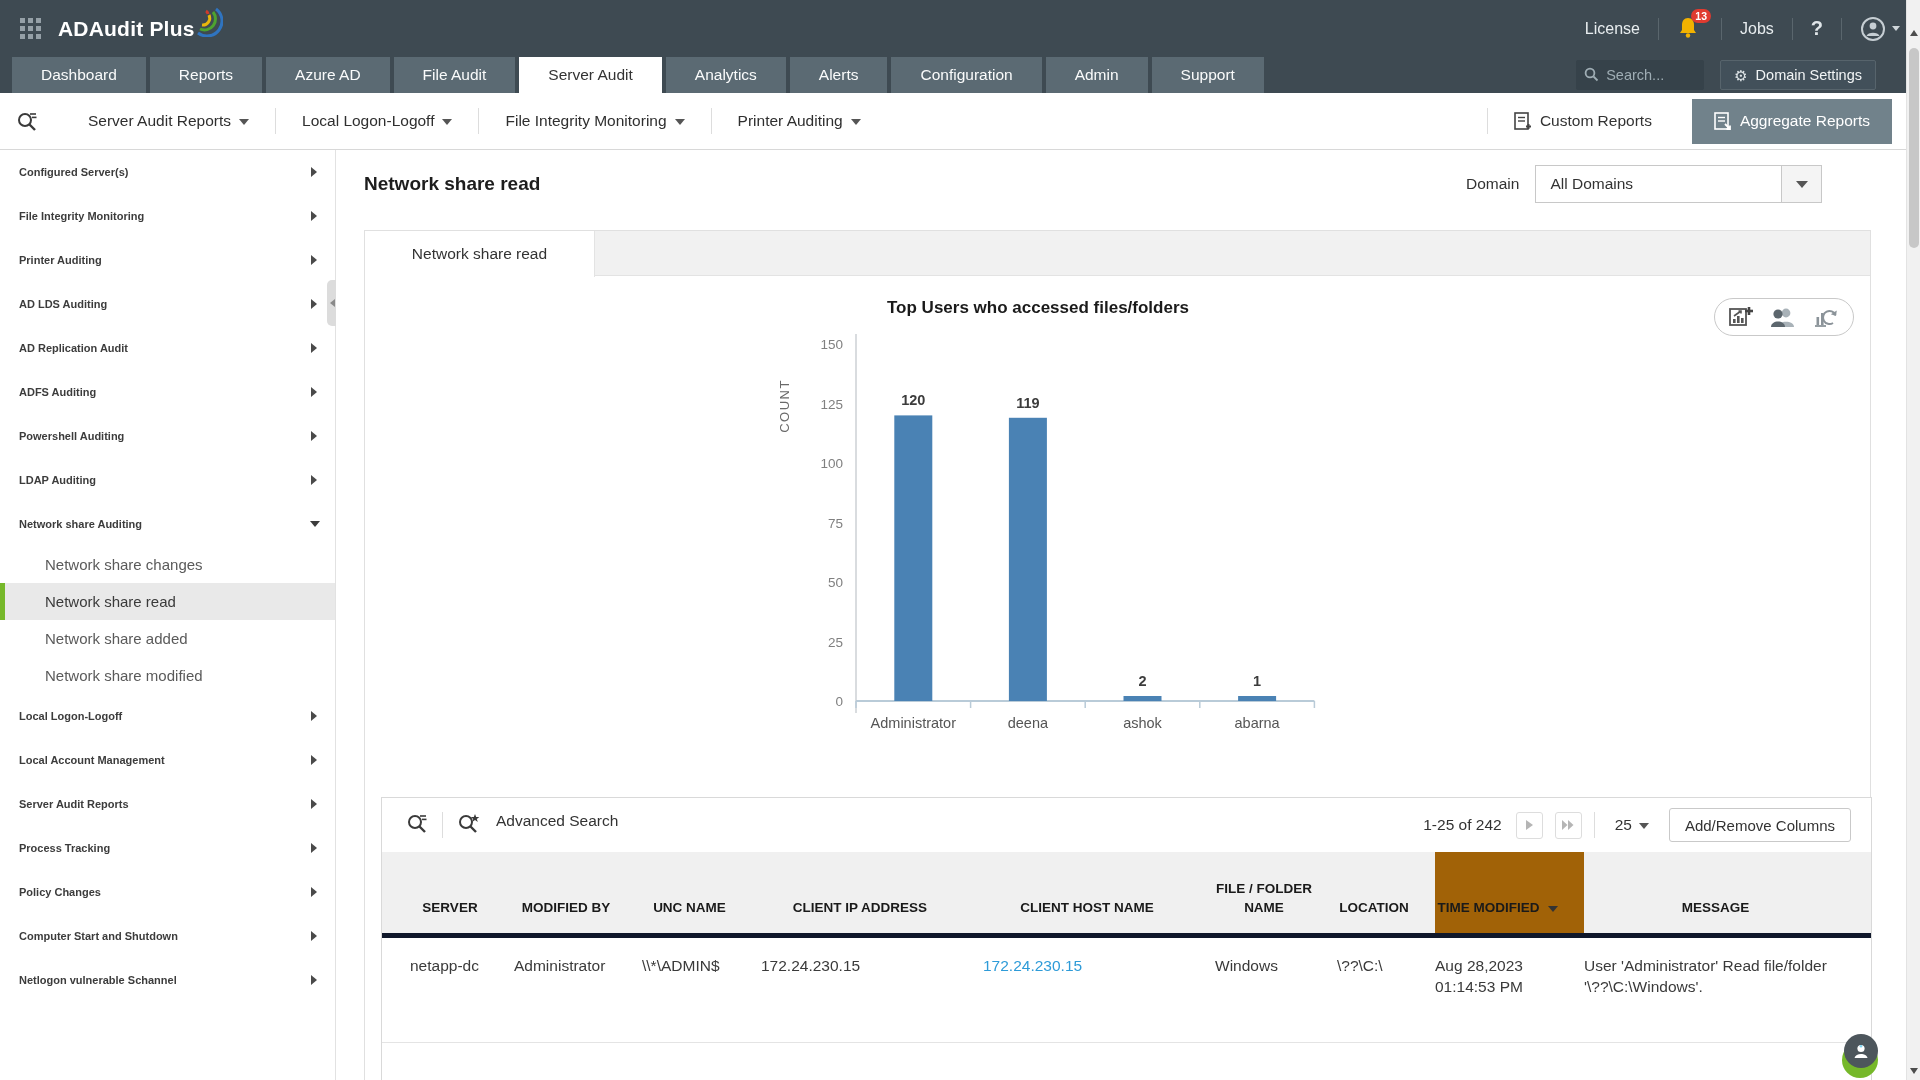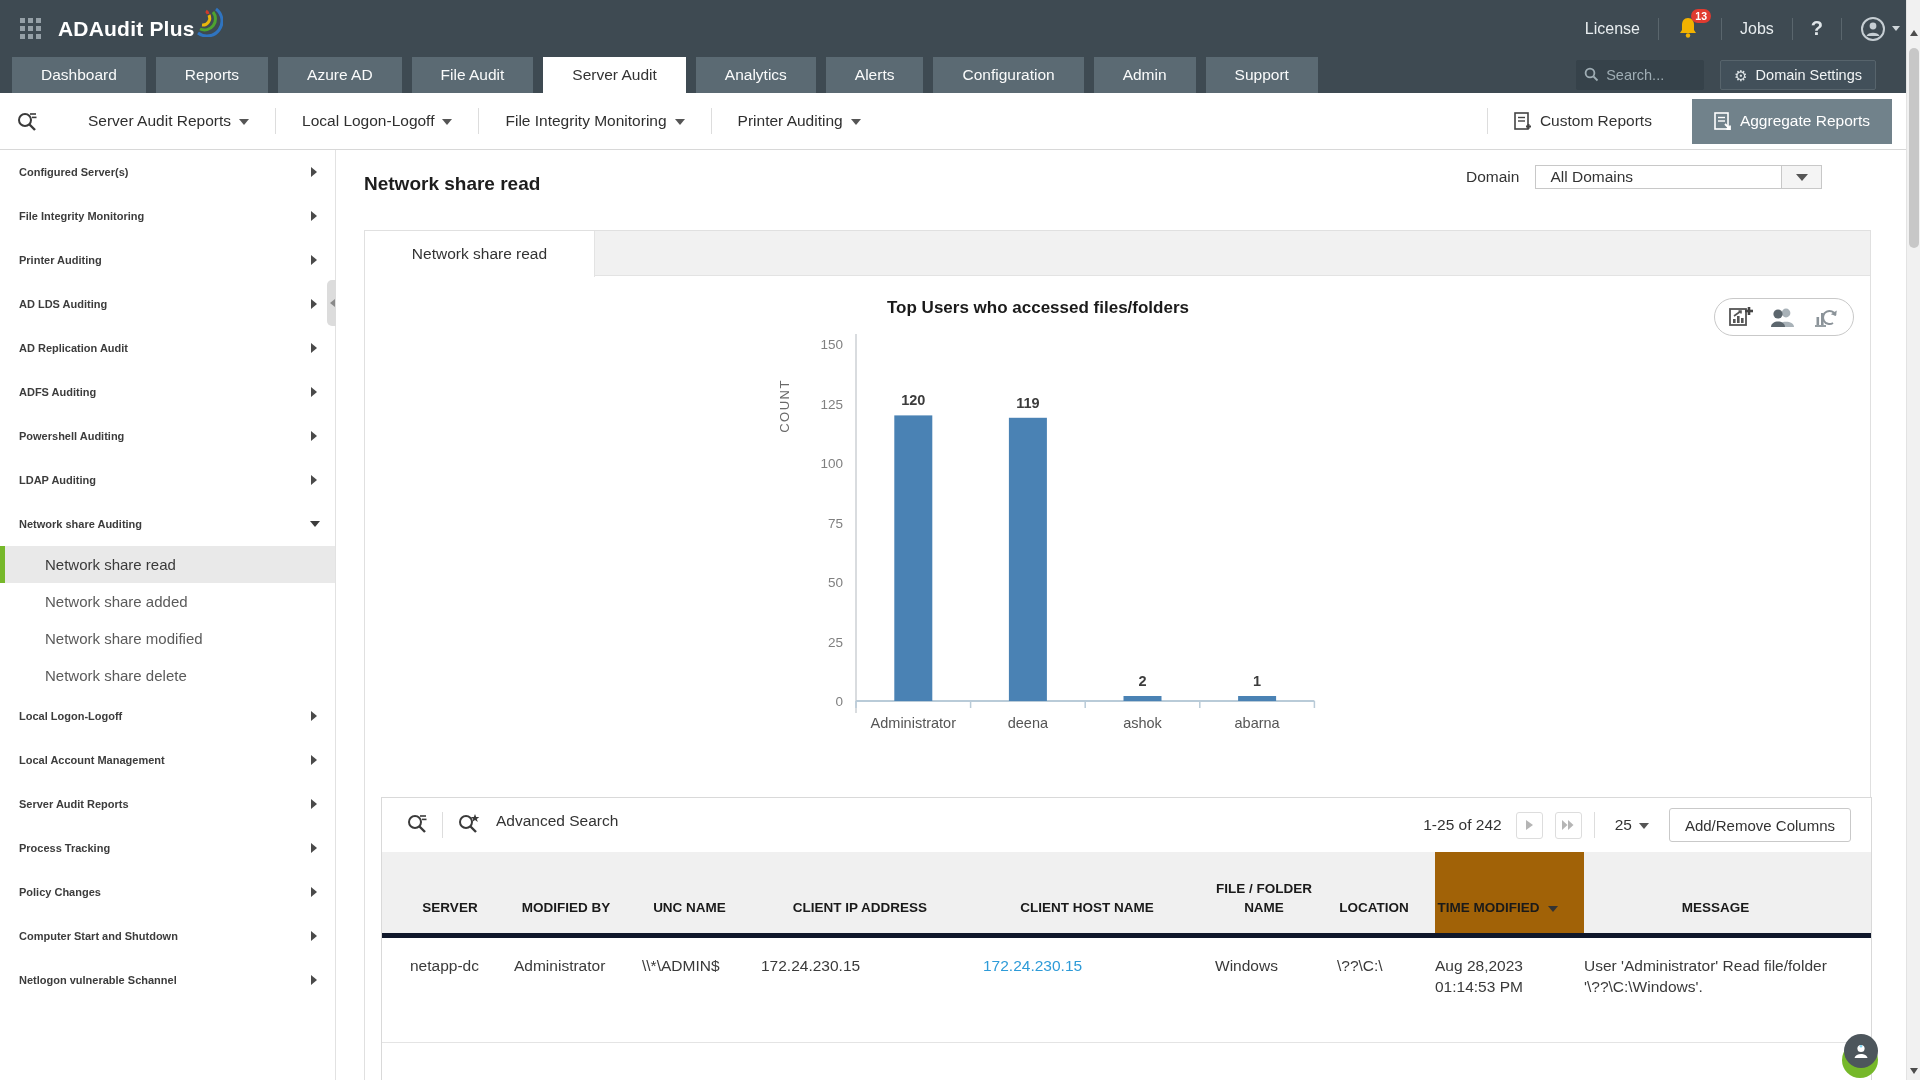--- a/index.html
+++ b/index.html
@@ -17,21 +17,21 @@
   .tb-divider { width:1px; height:22px; background:#5a666d; }
   .bell-wrap { position:relative; width:26px; height:26px; }
   .badge { position:absolute; top:-7px; right:-8px; background:#e03b30; color:#fff; font-size:10.5px; font-weight:bold;
     border-radius:8px; padding:1px 4px; line-height:12px; }
   .help-q { font-size:20px; font-weight:bold; color:#dfe5e8; }
   .avatar-wrap { display:flex; align-items:center; gap:6px; }
   .caret-down-sm { width:0; height:0; border-left:4px solid transparent; border-right:4px solid transparent; border-top:5px solid #cfd6da; }
 
   
   .tab-row { position:absolute; left:0; bottom:0; right:0; height:36px; display:flex; align-items:flex-end; padding-left:12px; }
-  .nav-tab { height:36px; line-height:36px; padding:0 29px; margin-right:10px; background:#5b6a73; color:#fafbfb; font-size:15.5px; cursor:pointer; white-space:nowrap; }
+  .nav-tab { height:36px; line-height:36px; padding:0 29px; margin-right:4px; background:#5b6a73; color:#fafbfb; font-size:15.5px; cursor:pointer; white-space:nowrap; }
   .nav-tab.active { background:#fff; color:#333; }
   .nav-right { margin-left:auto; display:flex; align-items:center; gap:16px; margin-right:44px; padding-bottom:3px; }
   .search-box { position:relative; width:128px; height:30px; background:#36424a; border-radius:2px; }
   .search-box svg { position:absolute; left:8px; top:7px; }
   .search-box input { width:100%; height:100%; background:transparent; border:none; outline:none; color:#b4c0c6; font-size:14.5px; padding-left:30px; font-family:inherit; }
   .search-box input::placeholder { color:#9fadb4; }
   .domain-settings { height:30px; display:flex; align-items:center; gap:8px; padding:0 13px; background:#42505a; border:1px solid #57646c; border-radius:2px; color:#f2f5f6; font-size:14.5px; cursor:pointer; }
   .gear-glyph { color:#dde3e6; font-size:15px; line-height:1; }
 
   
@@ -54,21 +54,21 @@
   .caret-exp { position:absolute; right:15px; width:0; height:0; border-left:5px solid transparent; border-right:5px solid transparent; border-top:6px solid #3c3c3c; }
   .collapse-handle { position:absolute; left:327px; top:280px; width:10px; height:46px; background:#dcdcdc; border-radius:5px 0 0 5px; display:flex; align-items:center; justify-content:center; cursor:pointer; }
   .collapse-handle i { width:0; height:0; border-top:4px solid transparent; border-bottom:4px solid transparent; border-right:5px solid #8a8a8a; }
 
   
   .main { position:absolute; left:336px; top:150px; width:1570px; height:930px; background:#fff; }
   .page-head { position:relative; height:80px; }
   .page-title { position:absolute; left:28px; top:23px; font-size:19px; font-weight:bold; color:#1d1d1d; }
   .domain-group { position:absolute; left:1130px; top:15px; display:flex; align-items:center; }
   .domain-label { font-size:15.5px; color:#333; margin-right:16px; }
-  .domain-select { width:287px; height:24px; border:1px solid #c8c8c8; background:#fff; display:flex; align-items:center; cursor:pointer; }
+  .domain-select { width:287px; height:38px; border:1px solid #c8c8c8; background:#fff; display:flex; align-items:center; cursor:pointer; }
   .domain-select .val { flex:1; padding-left:14px; font-size:15.5px; color:#333; }
   .domain-select .chev { width:40px; height:100%; border-left:1px solid #c8c8c8; background:#f4f4f4; display:flex; align-items:center; justify-content:center; }
   .chev i { width:0; height:0; border-left:6px solid transparent; border-right:6px solid transparent; border-top:7px solid #555; }
 
   .card { position:absolute; left:28px; top:80px; width:1507px; height:860px; border:1px solid #e0e0e0; border-bottom:none; background:#fff; }
   .tabstrip { height:45px; background:#f1f1f1; border-bottom:1px solid #e3e3e3; display:flex; }
   .report-tab { width:230px; height:46px; margin-bottom:-1px; background:#fff; border-right:1px solid #e3e3e3; display:flex; align-items:center; justify-content:center; font-size:15.5px; color:#333; cursor:pointer; }
 
   .chart-area { position:relative; height:521px; }
   .chart-title { position:absolute; left:373px; top:22px; width:600px; text-align:center; font-size:17px; font-weight:bold; color:#1a1a1a; }
@@ -269,31 +269,31 @@
       <i class="caret-right"></i>
     </div>
     <div class="side-item parent">
       <span>LDAP Auditing</span>
       <i class="caret-right"></i>
     </div>
     <div class="side-item parent">
       <span>Network share Auditing</span>
       <i class="caret-exp"></i>
     </div>
+    <div class="side-item sub">
+      <span>Network share changes</span>
+    </div>
     <div class="side-item sub selected">
       <span>Network share read</span>
     </div>
     <div class="side-item sub">
       <span>Network share added</span>
     </div>
     <div class="side-item sub">
       <span>Network share modified</span>
-    </div>
-    <div class="side-item sub">
-      <span>Network share delete</span>
     </div>
     <div class="side-item parent">
       <span>Local Logon-Logoff</span>
       <i class="caret-right"></i>
     </div>
     <div class="side-item parent">
       <span>Local Account Management</span>
       <i class="caret-right"></i>
     </div>
     <div class="side-item parent">

